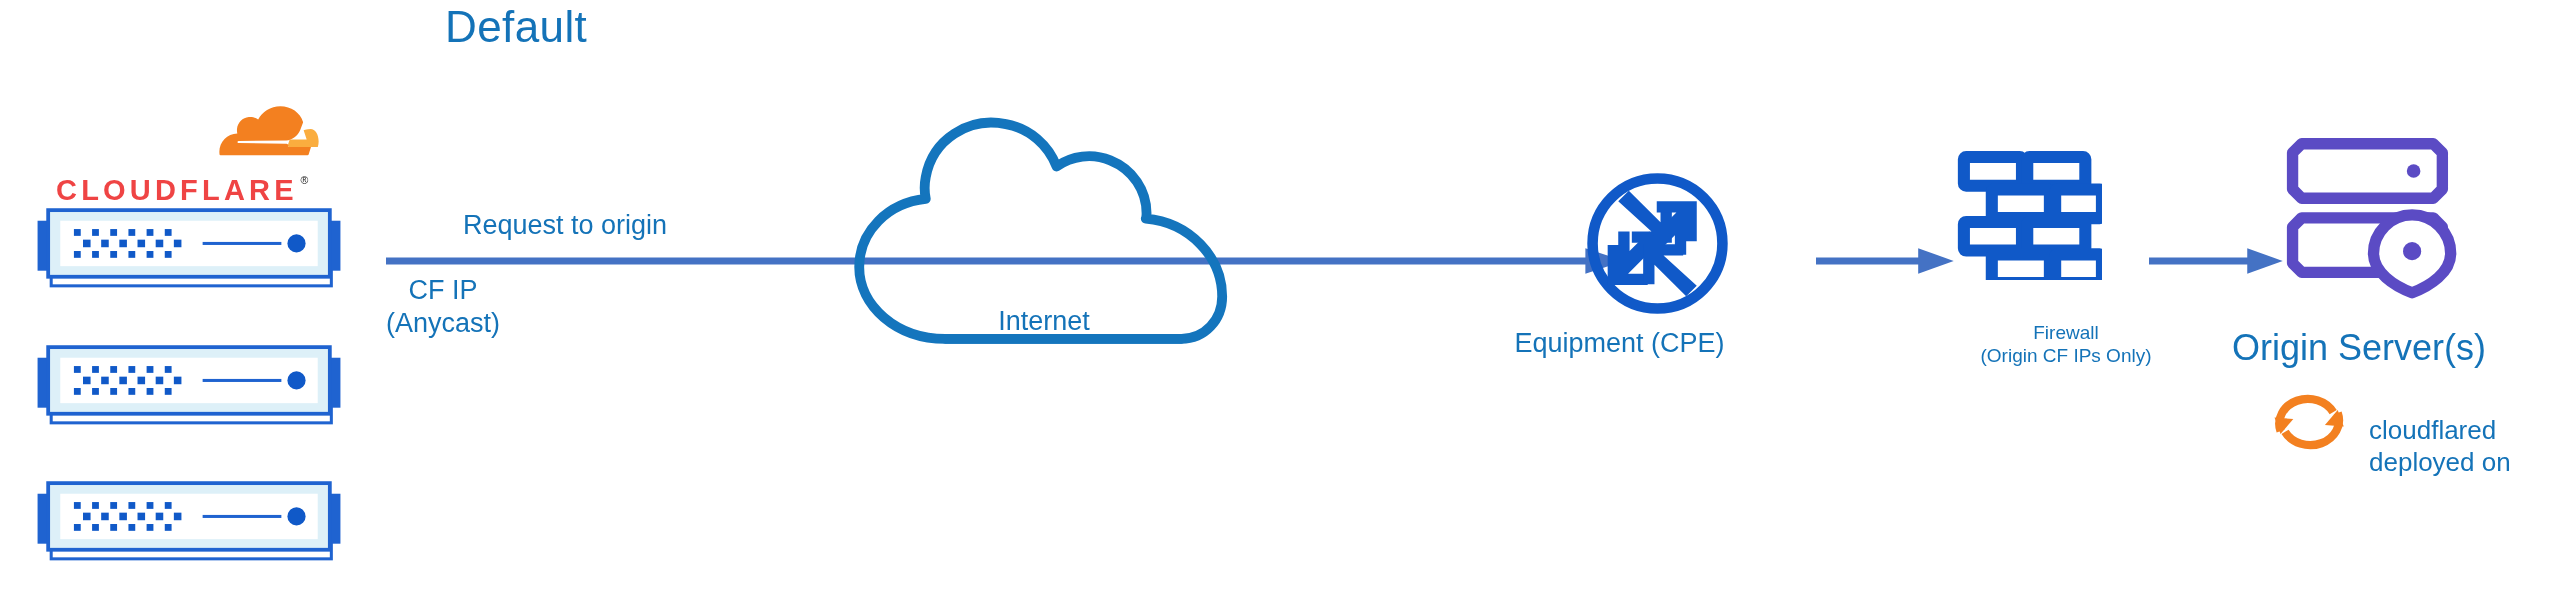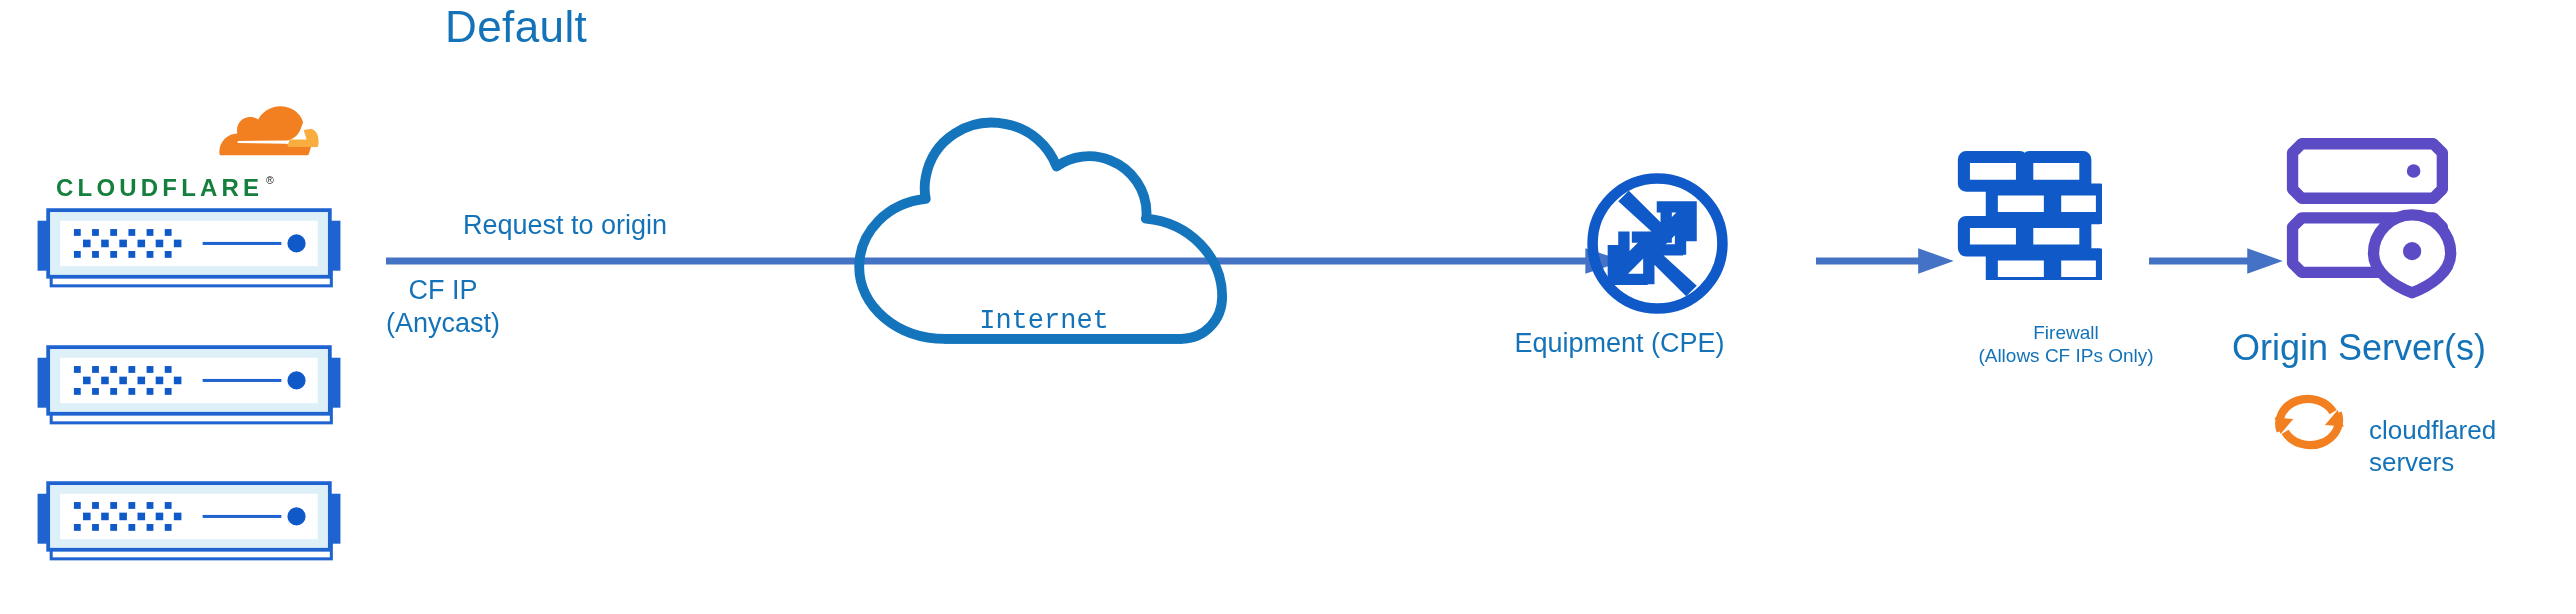--- a/index.html
+++ b/index.html
@@ -63,21 +63,20 @@
     top: 274px;
     font-size: 27px;
     line-height: 1.22;
     text-align: center;
   }
   #internet-label {
     left: 957px;
     top: 306px;
     width: 174px;
     font-size: 27px;
-    font-family: Liberation Mono, monospace;
   }
   #cpe-label {
     left: 1385px;
     top: 327px;
     width: 469px;
     font-size: 27px;
     line-height: 1.2;
   }
   #firewall-label {
     left: 1869px;
@@ -124,21 +123,21 @@
 
   <div class="abs" id="cloudflare-logo">
     <div id="cloudflare-mark">
       <svg width="144" height="67" viewBox="0 0 190 88">
         <path fill="#faad3f" d="M150 30c-2.5 0-5 .4-7.3 1.2l-2 .7 4 12.2h-22.4l-2.4 7.3c-.4 1.2.3 2.4 1.6 2.6l.5.05h37.4c.7-2.3 1.1-4.8 1.1-7.3C160.5 36.8 155.8 30 150 30z"></path>
         <path fill="#f38020" d="M120.4 53.8c.5-1.5-.1-3-1.3-3.7-.6-.4-1.3-.6-2.1-.6l-62.3-.8c-.4 0-.8-.2-1-.5-.2-.3-.3-.7-.2-1.1.2-.6.7-1 1.4-1.1l62.9-.8c7.5-.35 15.6-6.4 18.4-13.8l3.6-9.4c.15-.4.2-.85.1-1.25C136.2 8.4 124.1 0 110 0 97 0 85.9 7.2 80.7 17.7c-3.4-2.5-7.7-3.9-12.3-3.4-8.2.8-14.8 7.4-15.6 15.6-.2 2.1-.05 4.2.4 6.1C39.9 36.4 29.5 47.1 29.5 60.3c0 1.2.1 2.4.25 3.6.1.6.6 1 1.2 1h114.9c.65 0 1.25-.45 1.45-1.1l3.1-10z"></path>
       </svg>
     </div>
     <div id="cloudflare-wordmark">
       <div style="position:relative;display:inline-block;">
-        <span style="font-family:'Liberation Sans',sans-serif;font-weight:bold;font-size:24px;letter-spacing:4.2px;color:#15803d;">CLOUDFLARE</span>
+        <span style="font-family:'Liberation Sans',sans-serif;font-weight:bold;font-size:29px;letter-spacing:4.2px;color:#ef4444;">CLOUDFLARE</span>
         <span style="position:absolute;right:-10.6px;top:0px;font-size:10.6px;color:#232323;">®</span>
       </div>
     </div>
   </div>
 
   <div class="abs server-unit" style="left:30px;top:204px;">
     <svg class="srv-svg" width="318" height="91" viewBox="0 0 420 120">
       <rect x="28" y="46" width="370" height="62" fill="none" stroke="#1f63d0" stroke-width="4"></rect>
       <rect x="10" y="22" width="32" height="66" fill="#1f63d0"></rect>
       <rect x="378" y="22" width="32" height="66" fill="#1f63d0"></rect>
@@ -301,21 +300,21 @@
         <rect x="138" y="55" width="62" height="38" rx="3"></rect>
         <rect x="17" y="98" width="77" height="38" rx="3"></rect>
         <rect x="101" y="98" width="77" height="38" rx="3"></rect>
         <rect x="54" y="141" width="77" height="38" rx="3"></rect>
         <rect x="138" y="141" width="62" height="38" rx="3"></rect>
       </g>
     </svg>
   </div>
   <div class="abs lbl c" id="firewall-label">
     <div>Firewall</div>
-    <div>(Allows CF IPs Only)</div>
+    <div>(Origin CF IPs Only)</div>
   </div>
 
   <div class="abs" id="arrow-firewall-origin">
     <svg width="136" height="38" viewBox="0 0 180 50">
       <line x1="0" y1="25" x2="135" y2="25" stroke="#4472c4" stroke-width="9"></line>
       <polygon points="130,8 177,25 130,42" fill="#4472c4"></polygon>
     </svg>
   </div>
 
   <div class="abs" id="origin-server-icon">
@@ -342,17 +341,17 @@
       <g fill="none" stroke="#f38020" stroke-width="11" stroke-linecap="butt">
         <path d="M14 62 A 38 33 0 0 1 84 37"></path>
         <path d="M90 38 A 38 33 0 0 1 20 63"></path>
       </g>
       <polygon points="6,44 31,46 14,66" fill="#f38020"></polygon>
       <polygon points="98,56 73,54 90,34" fill="#f38020"></polygon>
     </svg>
   </div>
   <div class="abs lbl" id="cloudflared-label">
     <div>cloudflared</div>
-    <div>servers</div>
+    <div>deployed on</div>
   </div>
 
 </div>
 
 
 </body></html>

